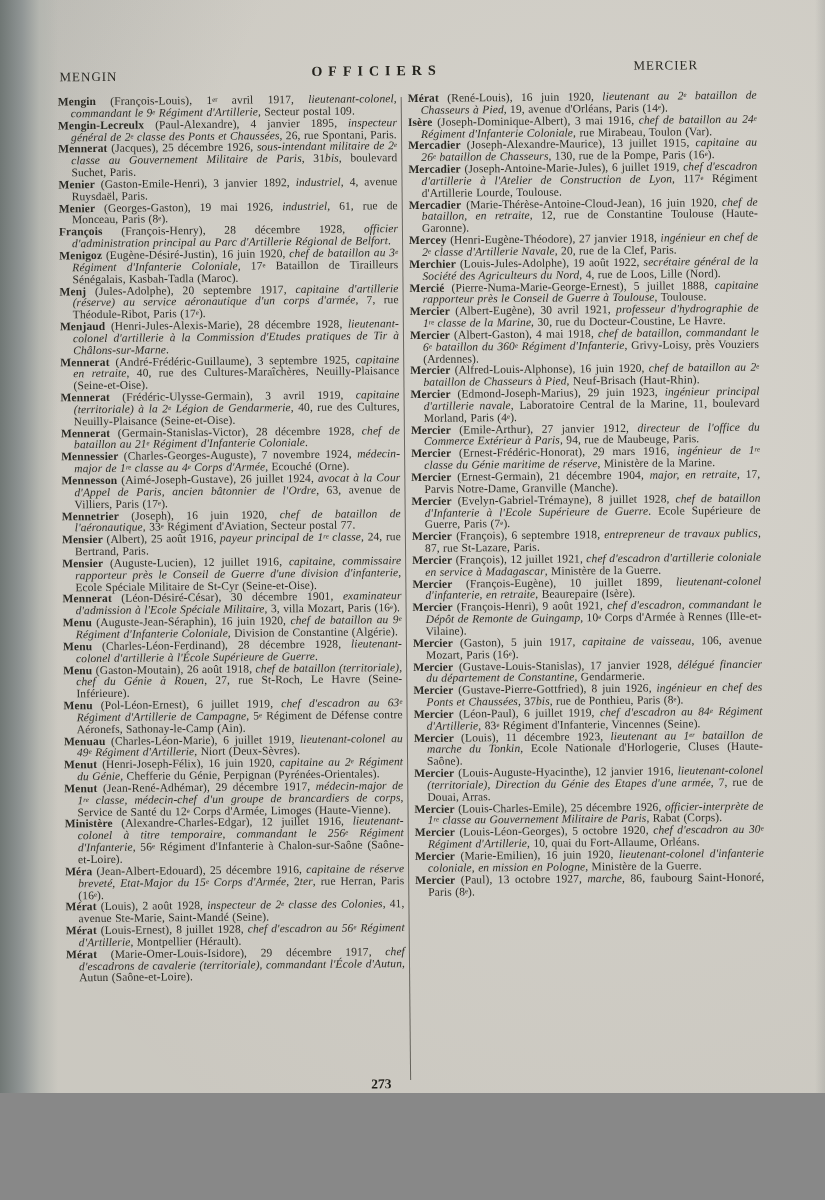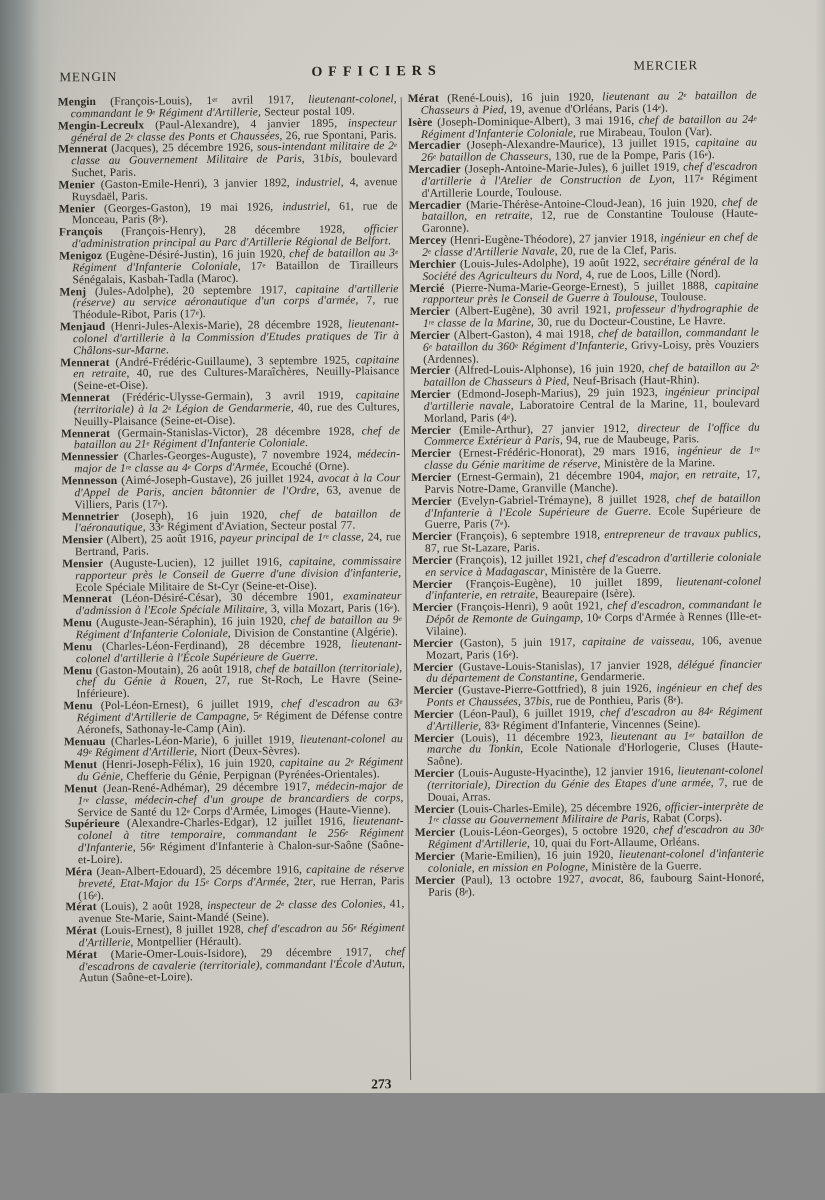--- a/index.html
+++ b/index.html
@@ -70,21 +70,21 @@
         <p class="entry"><span class="b">Mensier</span><span class="n"> (Albert), 25 août 1916, </span><span class="i">payeur principal de 1<sup>re</sup> classe</span><span class="n">, 24, rue Bertrand, Paris.</span></p>
         <p class="entry"><span class="b">Mensier</span><span class="n"> (Auguste-Lucien), 12 juillet 1916, </span><span class="i">capitaine, commissaire rapporteur près le Conseil de Guerre d'une division d'infanterie</span><span class="n">, Ecole Spéciale Militaire de St-Cyr (Seine-et-Oise).</span></p>
         <p class="entry"><span class="b">Mennerat</span><span class="n"> (Léon-Désiré-César), 30 décembre 1901, </span><span class="i">examinateur d'admission à l'Ecole Spéciale Militaire</span><span class="n">, 3, villa Mozart, Paris (16<sup>e</sup>).</span></p>
         <p class="entry"><span class="b">Menu</span><span class="n"> (Auguste-Jean-Séraphin), 16 juin 1920, </span><span class="i">chef de bataillon au 9<sup>e</sup> Régiment d'Infanterie Coloniale</span><span class="n">, Division de Constantine (Algérie).</span></p>
         <p class="entry"><span class="b">Menu</span><span class="n"> (Charles-Léon-Ferdinand), 28 décembre 1928, </span><span class="i">lieutenant-colonel d'artillerie à l'École Supérieure de Guerre</span><span class="n">.</span></p>
         <p class="entry"><span class="b">Menu</span><span class="n"> (Gaston-Moutain), 26 août 1918, </span><span class="i">chef de bataillon (territoriale), chef du Génie à Rouen</span><span class="n">, 27, rue St-Roch, Le Havre (Seine-Inférieure).</span></p>
         <p class="entry"><span class="b">Menu</span><span class="n"> (Pol-Léon-Ernest), 6 juillet 1919, </span><span class="i">chef d'escadron au 63<sup>e</sup> Régiment d'Artillerie de Campagne</span><span class="n">, 5<sup>e</sup> Régiment de Défense contre Aéronefs, Sathonay-le-Camp (Ain).</span></p>
         <p class="entry"><span class="b">Menuau</span><span class="n"> (Charles-Léon-Marie), 6 juillet 1919, </span><span class="i">lieutenant-colonel au 49<sup>e</sup> Régiment d'Artillerie</span><span class="n">, Niort (Deux-Sèvres).</span></p>
         <p class="entry"><span class="b">Menut</span><span class="n"> (Henri-Joseph-Félix), 16 juin 1920, </span><span class="i">capitaine au 2<sup>e</sup> Régiment du Génie</span><span class="n">, Chefferie du Génie, Perpignan (Pyrénées-Orientales).</span></p>
         <p class="entry"><span class="b">Menut</span><span class="n"> (Jean-René-Adhémar), 29 décembre 1917, </span><span class="i">médecin-major de 1<sup>re</sup> classe, médecin-chef d'un groupe de brancardiers de corps</span><span class="n">, Service de Santé du 12<sup>e</sup> Corps d'Armée, Limoges (Haute-Vienne).</span></p>
-        <p class="entry"><span class="b">Supérieure</span><span class="n"> (Alexandre-Charles-Edgar), 12 juillet 1916, </span><span class="i">lieutenant-colonel à titre temporaire, commandant le 256<sup>e</sup> Régiment d'Infanterie</span><span class="n">, 56<sup>e</sup> Régiment d'Infanterie à Chalon-sur-Saône (Saône-et-Loire).</span></p>
+        <p class="entry"><span class="b">Ministère</span><span class="n"> (Alexandre-Charles-Edgar), 12 juillet 1916, </span><span class="i">lieutenant-colonel à titre temporaire, commandant le 256<sup>e</sup> Régiment d'Infanterie</span><span class="n">, 56<sup>e</sup> Régiment d'Infanterie à Chalon-sur-Saône (Saône-et-Loire).</span></p>
         <p class="entry"><span class="b">Méra</span><span class="n"> (Jean-Albert-Edouard), 25 décembre 1916, </span><span class="i">capitaine de réserve breveté, Etat-Major du 15<sup>e</sup> Corps d'Armée</span><span class="n">, 2</span><span class="i">ter</span><span class="n">, rue Herran, Paris (16<sup>e</sup>).</span></p>
         <p class="entry"><span class="b">Mérat</span><span class="n"> (Louis), 2 août 1928, </span><span class="i">inspecteur de 2<sup>e</sup> classe des Colonies</span><span class="n">, 41, avenue Ste-Marie, Saint-Mandé (Seine).</span></p>
         <p class="entry"><span class="b">Mérat</span><span class="n"> (Louis-Ernest), 8 juillet 1928, </span><span class="i">chef d'escadron au 56<sup>e</sup> Régiment d'Artillerie</span><span class="n">, Montpellier (Hérault).</span></p>
         <p class="entry"><span class="b">Mérat</span><span class="n"> (Marie-Omer-Louis-Isidore), 29 décembre 1917, </span><span class="i">chef d'escadrons de cavalerie (territoriale), commandant l'École d'Autun</span><span class="n">, Autun (Saône-et-Loire).</span></p>
       </div>
     <div class="col-rule"></div>
     <div class="col col-right">
         <p class="entry"><span class="b">Mérat</span><span class="n"> (René-Louis), 16 juin 1920, </span><span class="i">lieutenant au 2<sup>e</sup> bataillon de Chasseurs à Pied</span><span class="n">, 19, avenue d'Orléans, Paris (14<sup>e</sup>).</span></p>
         <p class="entry"><span class="b">Isère</span><span class="n"> (Joseph-Dominique-Albert), 3 mai 1916, </span><span class="i">chef de bataillon au 24<sup>e</sup> Régiment d'Infanterie Coloniale</span><span class="n">, rue Mirabeau, Toulon (Var).</span></p>
         <p class="entry"><span class="b">Mercadier</span><span class="n"> (Joseph-Alexandre-Maurice), 13 juillet 1915, </span><span class="i">capitaine au 26<sup>e</sup> bataillon de Chasseurs</span><span class="n">, 130, rue de la Pompe, Paris (16<sup>e</sup>).</span></p>
@@ -107,20 +107,20 @@
         <p class="entry"><span class="b">Mercier</span><span class="n"> (François-Henri), 9 août 1921, </span><span class="i">chef d'escadron, commandant le Dépôt de Remonte de Guingamp</span><span class="n">, 10<sup>e</sup> Corps d'Armée à Rennes (Ille-et-Vilaine).</span></p>
         <p class="entry"><span class="b">Mercier</span><span class="n"> (Gaston), 5 juin 1917, </span><span class="i">capitaine de vaisseau</span><span class="n">, 106, avenue Mozart, Paris (16<sup>e</sup>).</span></p>
         <p class="entry"><span class="b">Mercier</span><span class="n"> (Gustave-Louis-Stanislas), 17 janvier 1928, </span><span class="i">délégué financier du département de Constantine</span><span class="n">, Gendarmerie.</span></p>
         <p class="entry"><span class="b">Mercier</span><span class="n"> (Gustave-Pierre-Gottfried), 8 juin 1926, </span><span class="i">ingénieur en chef des Ponts et Chaussées</span><span class="n">, 37</span><span class="i">bis</span><span class="n">, rue de Ponthieu, Paris (8<sup>e</sup>).</span></p>
         <p class="entry"><span class="b">Mercier</span><span class="n"> (Léon-Paul), 6 juillet 1919, </span><span class="i">chef d'escadron au 84<sup>e</sup> Régiment d'Artillerie</span><span class="n">, 83<sup>e</sup> Régiment d'Infanterie, Vincennes (Seine).</span></p>
         <p class="entry"><span class="b">Mercier</span><span class="n"> (Louis), 11 décembre 1923, </span><span class="i">lieutenant au 1<sup>er</sup> bataillon de marche du Tonkin</span><span class="n">, Ecole Nationale d'Horlogerie, Cluses (Haute-Saône).</span></p>
         <p class="entry"><span class="b">Mercier</span><span class="n"> (Louis-Auguste-Hyacinthe), 12 janvier 1916, </span><span class="i">lieutenant-colonel (territoriale), Direction du Génie des Etapes d'une armée</span><span class="n">, 7, rue de Douai, Arras.</span></p>
         <p class="entry"><span class="b">Mercier</span><span class="n"> (Louis-Charles-Emile), 25 décembre 1926, </span><span class="i">officier-interprète de 1<sup>re</sup> classe au Gouvernement Militaire de Paris</span><span class="n">, Rabat (Corps).</span></p>
         <p class="entry"><span class="b">Mercier</span><span class="n"> (Louis-Léon-Georges), 5 octobre 1920, </span><span class="i">chef d'escadron au 30<sup>e</sup> Régiment d'Artillerie</span><span class="n">, 10, quai du Fort-Allaume, Orléans.</span></p>
         <p class="entry"><span class="b">Mercier</span><span class="n"> (Marie-Emilien), 16 juin 1920, </span><span class="i">lieutenant-colonel d'infanterie coloniale, en mission en Pologne</span><span class="n">, Ministère de la Guerre.</span></p>
-        <p class="entry"><span class="b">Mercier</span><span class="n"> (Paul), 13 octobre 1927, </span><span class="i">avocat</span><span class="n">, 86, faubourg Saint-Honoré, Paris (8<sup>e</sup>).</span></p>
+        <p class="entry"><span class="b">Mercier</span><span class="n"> (Paul), 13 octobre 1927, </span><span class="i">marche</span><span class="n">, 86, faubourg Saint-Honoré, Paris (8<sup>e</sup>).</span></p>
       </div>
 
     <span class="page-number">273</span>
   </div>
   <div class="gutter"></div>
   <div class="edge-right"></div>
 </div>
 
 </body></html>

